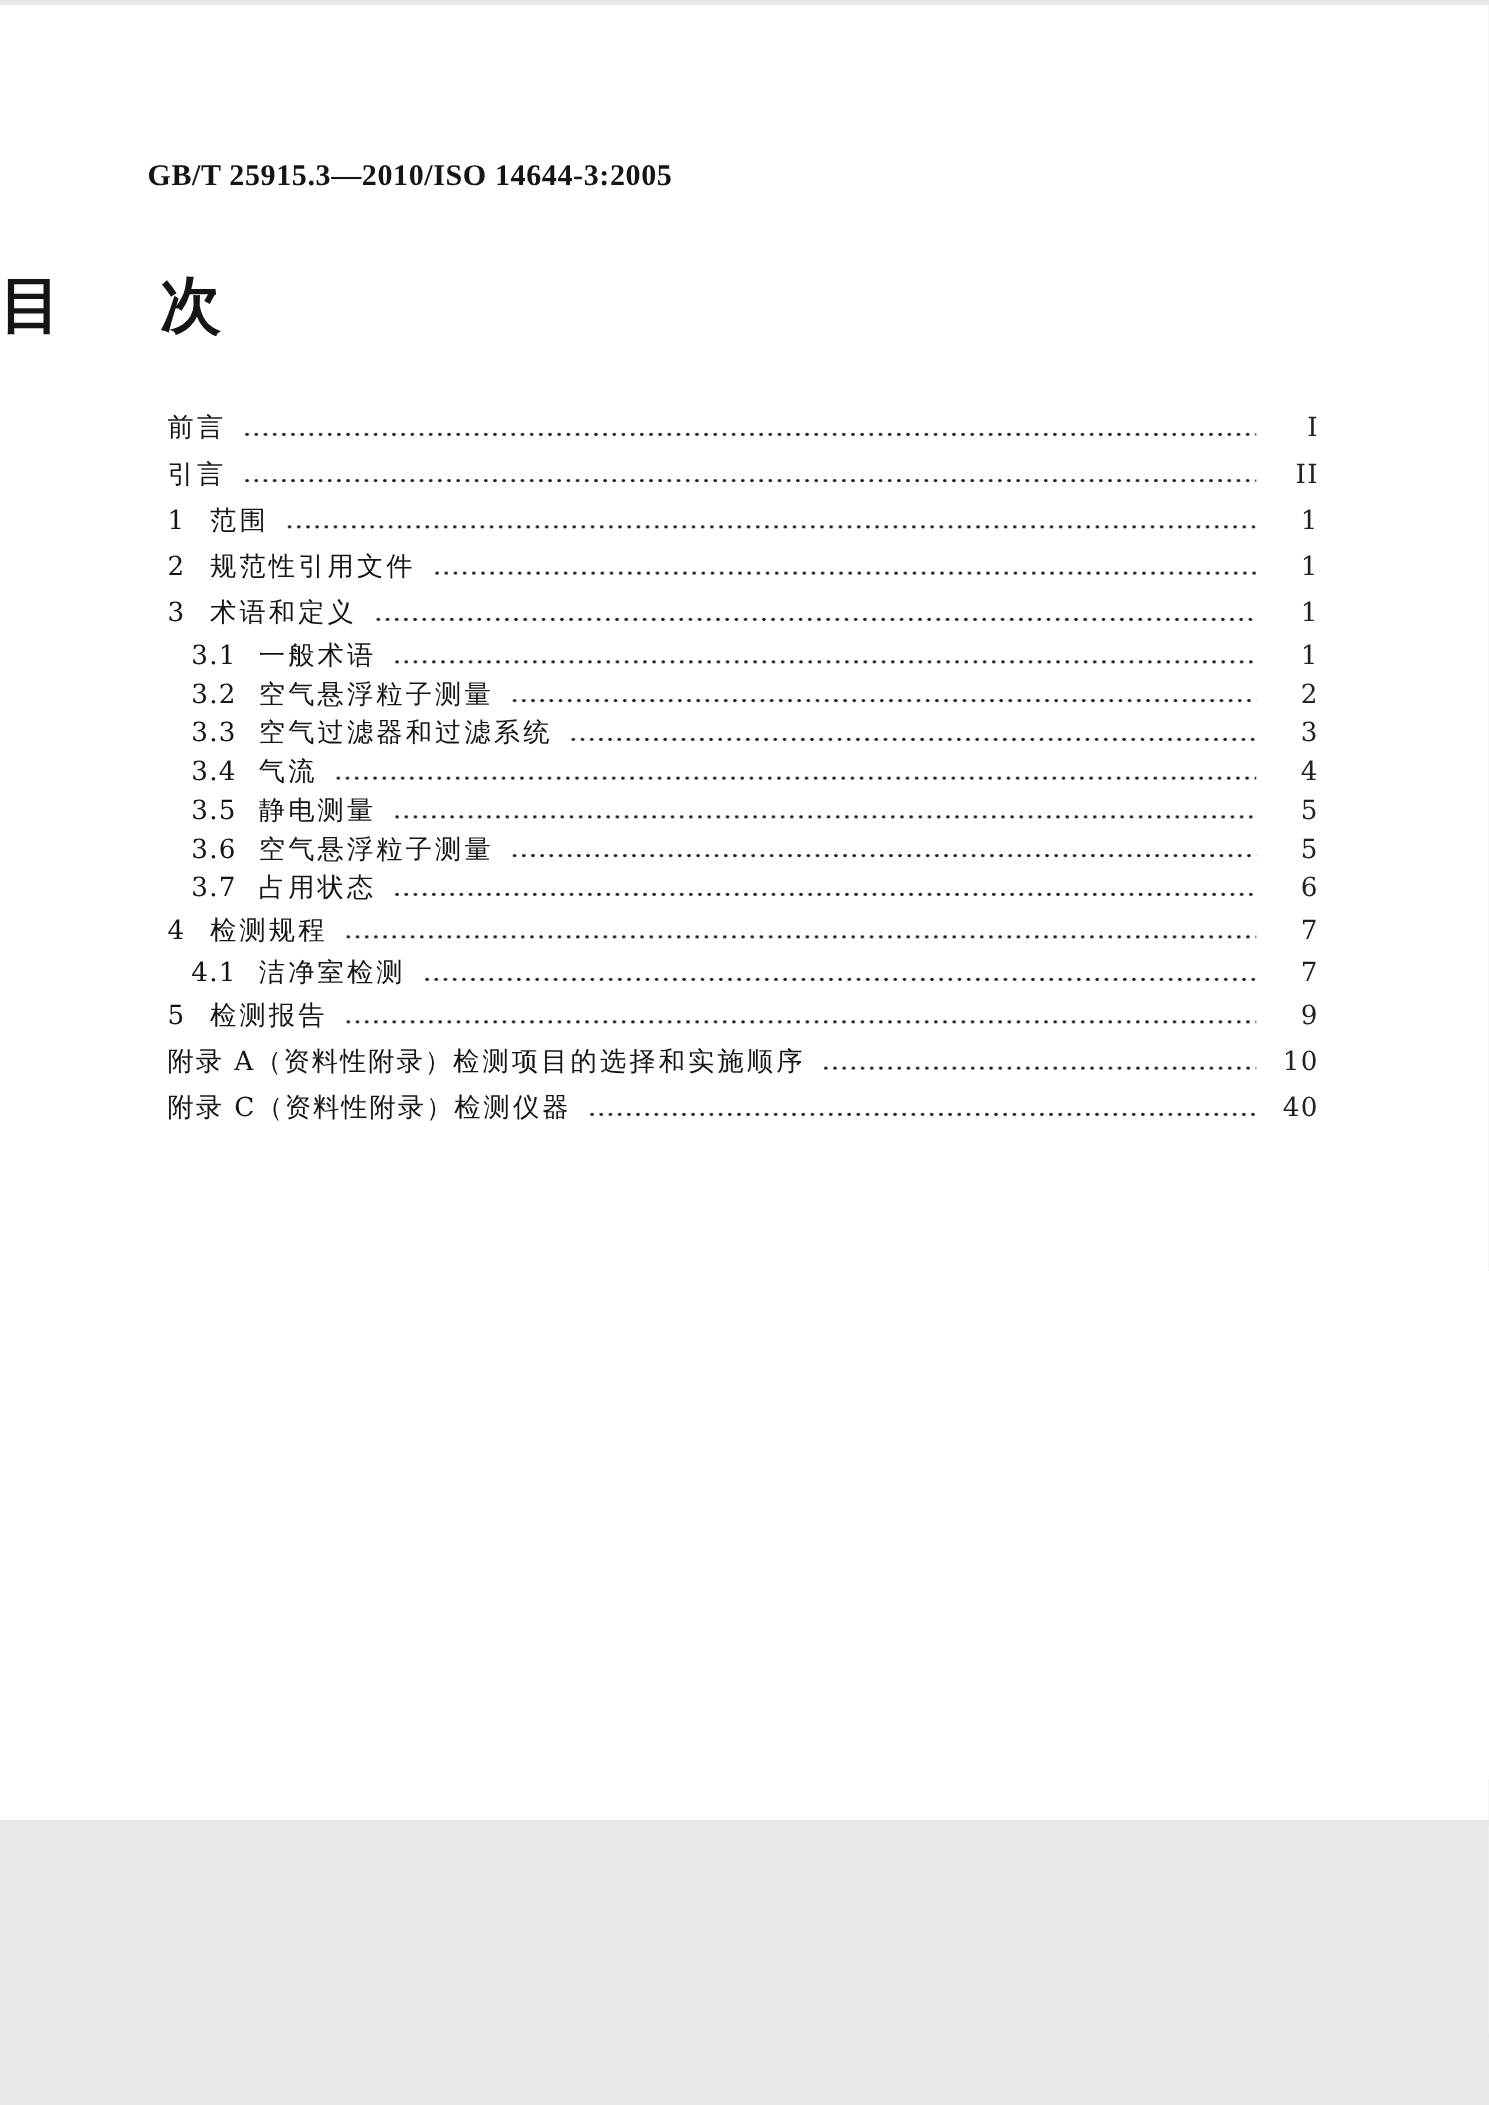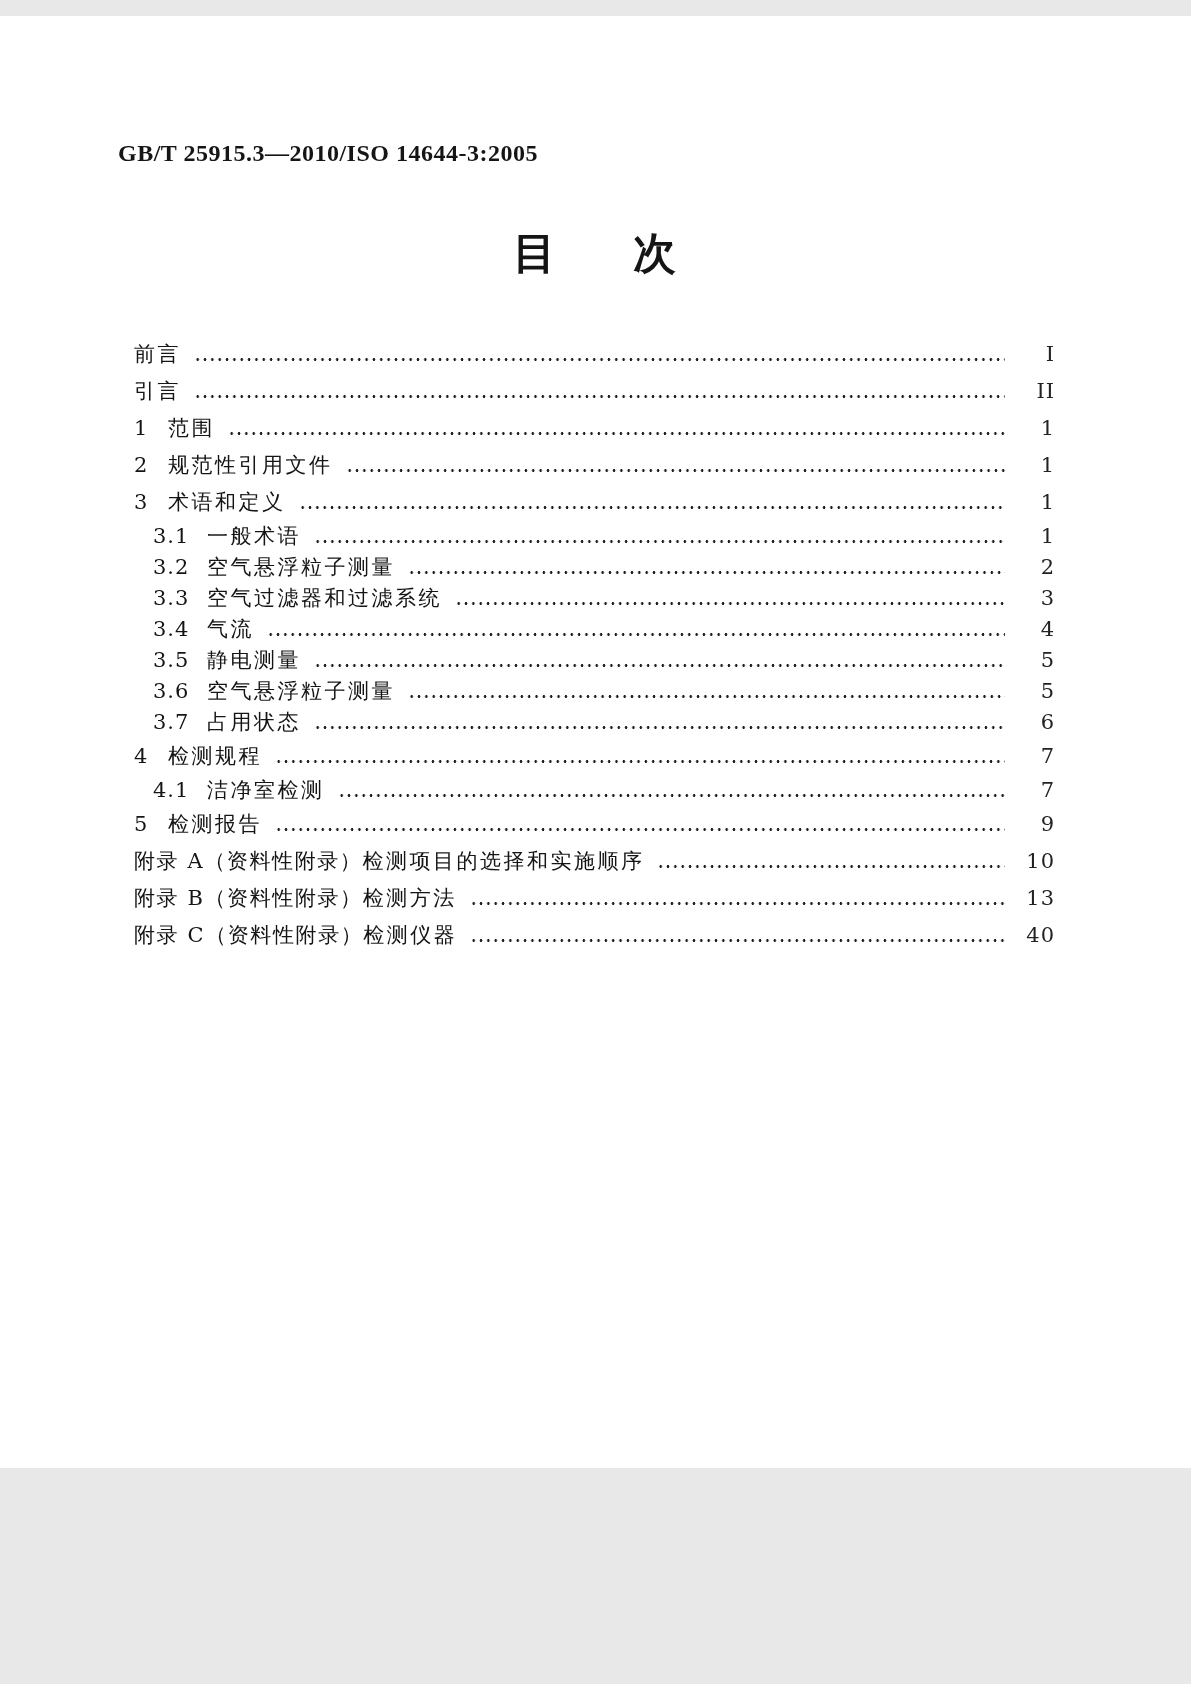--- a/index.html
+++ b/index.html
@@ -4,21 +4,21 @@
 <style>
   html, body {
     margin: 0;
     padding: 0;
     background: #e8e8e8;
   }
   .page {
     position: relative;
     width: 1191px;
     height: 1452px;
-    margin: 16px auto;
+    margin: 4px auto;
     background: #ffffff;
     color: #151515;
     font-family: "DejaVu Serif", "Liberation Serif", serif;
     overflow: hidden;
   }
   .doc-header {
     position: absolute;
     left: 118px;
     top: 123px;
     font-family: "Liberation Serif", "DejaVu Serif", serif;
@@ -26,24 +26,23 @@
     font-size: 24px;
     letter-spacing: 0.5px;
     line-height: 1.2;
     white-space: nowrap;
   }
   .doc-title {
     position: absolute;
     left: 0;
     right: 0;
     top: 214px;
-    text-align: center;
     font-family: "DejaVu Sans", "Liberation Sans", sans-serif;
     font-weight: bold;
-    font-size: 43px;
+    font-size: 49px;
     line-height: 1.1;
     letter-spacing: 2px;
     word-spacing: 58px;
     white-space: pre;
   }
   .toc {
     position: absolute;
     left: 134px;
     right: 136px;
     top: 320px;
@@ -203,26 +202,20 @@
       <span class="pg">9</span>
     </div>
 
     <div class="row appendix">
       <span class="lbl lbl1">附录 A（资料性附录）</span>
       <span class="lbl">检测项目的选择和实施顺序</span>
       <span class="dots"></span>
       <span class="pg">10</span>
     </div>
 
-    <div class="row appendix">
-      <span class="lbl lbl1">附录 B（资料性附录）</span>
-      <span class="lbl">检测方法</span>
-      <span class="dots"></span>
-      <span class="pg">13</span>
-    </div>
 
     <div class="row appendix">
       <span class="lbl lbl1">附录 C（资料性附录）</span>
       <span class="lbl">检测仪器</span>
       <span class="dots"></span>
       <span class="pg">40</span>
     </div>
 
 
   </div>

